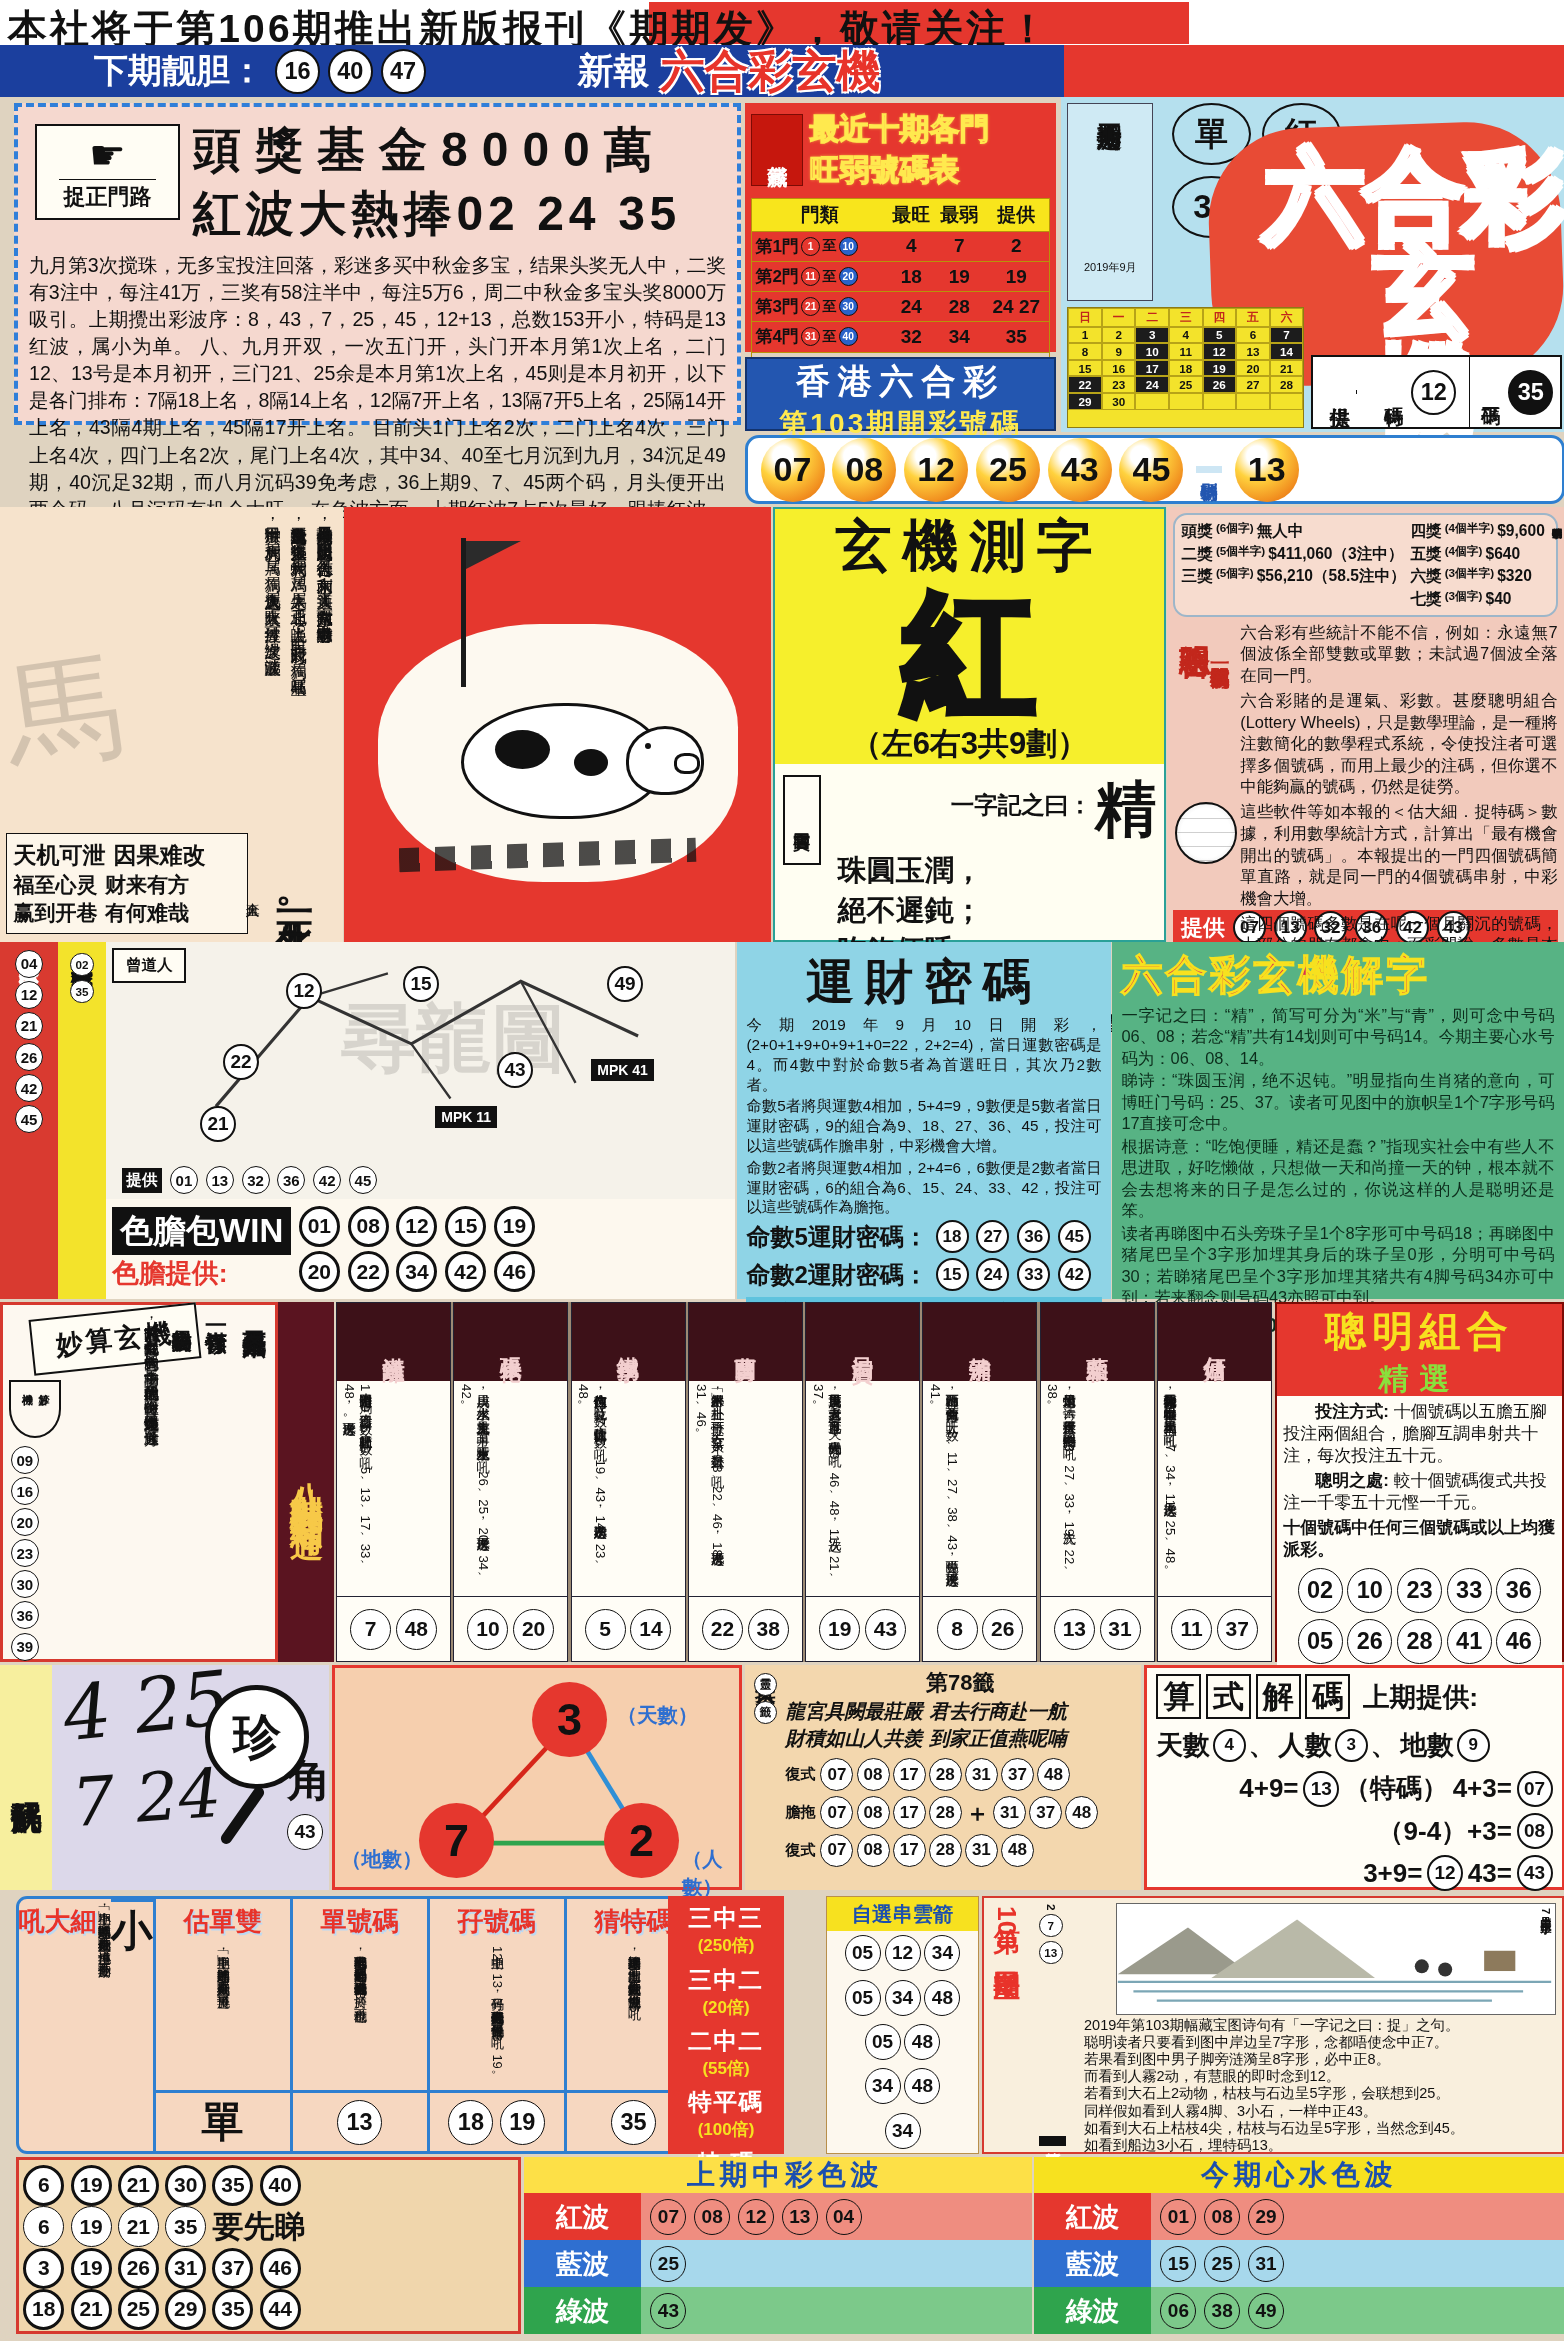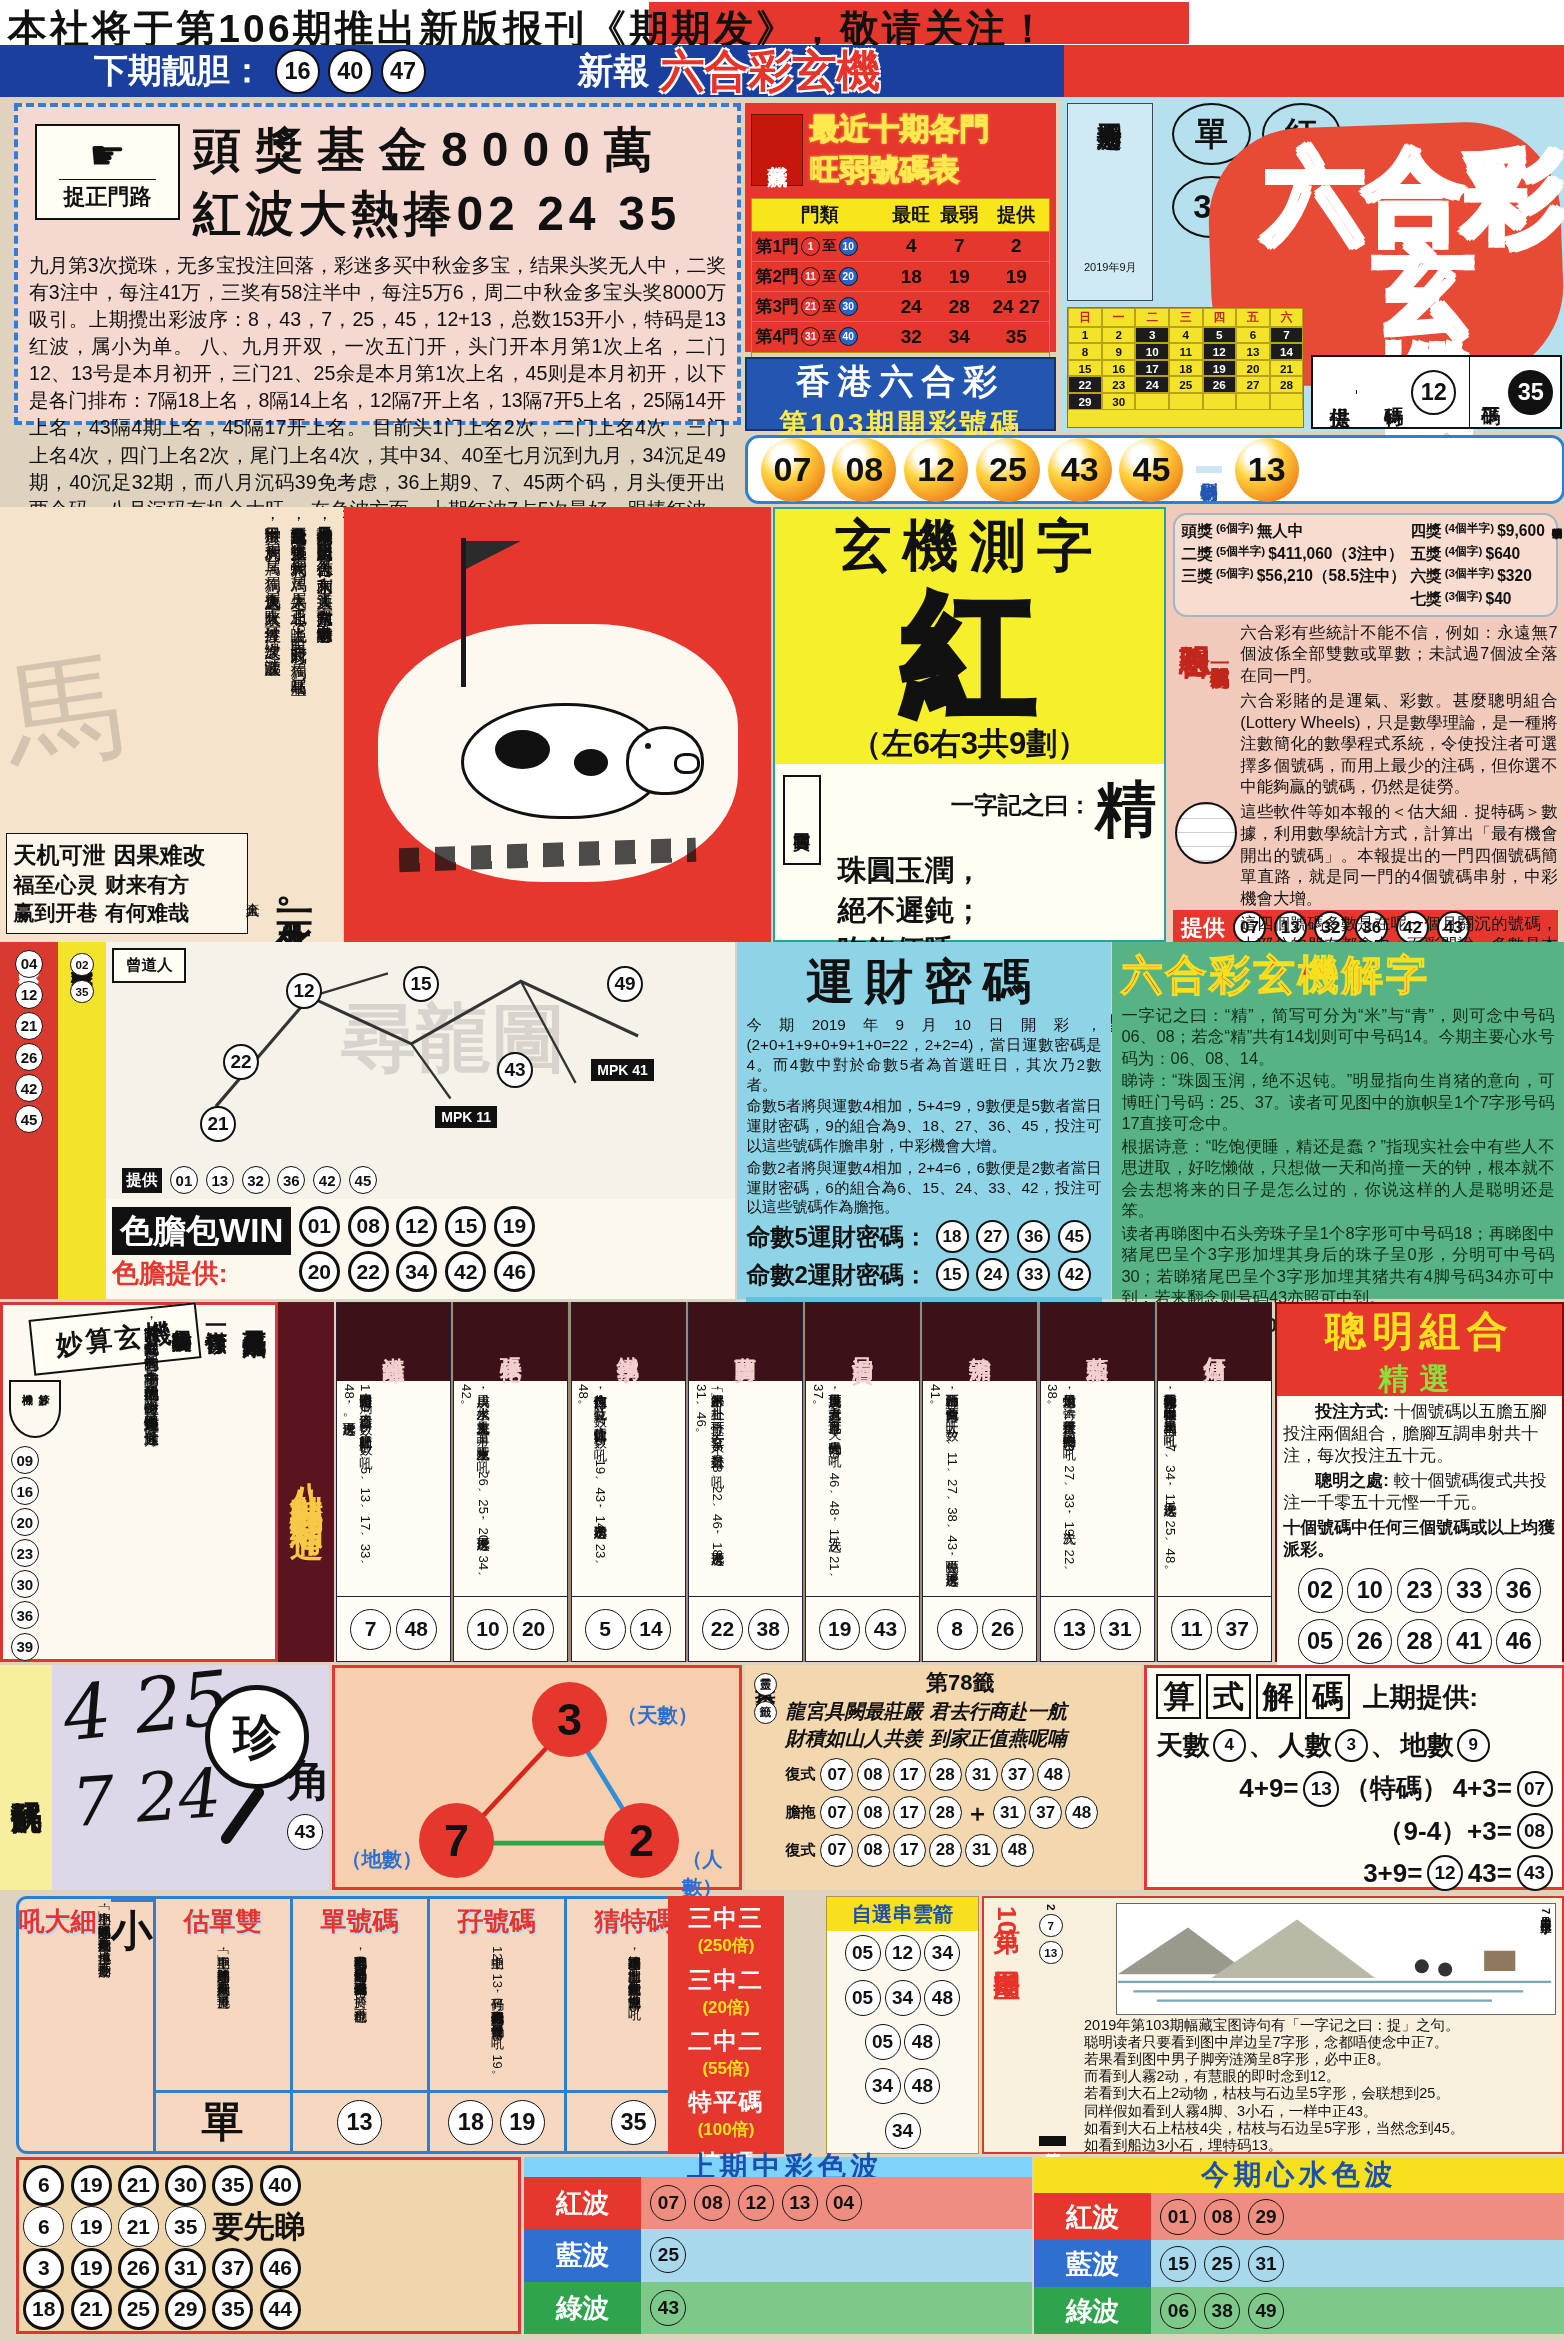--- a/index.html
+++ b/index.html
@@ -994,21 +994,21 @@
     <span class="c c50 fat">18</span>
         <span class="c c50 fat">21</span>
         <span class="c c50 fat">25</span>
         <span class="c c50 fat">29</span>
         <span class="c c50 fat">35</span>
         <span class="c c50 fat">44</span>
       </div>
   </section>
 
   <section class="abs" style="left:524px;top:2157px;width:508px;height:177px;display:flex;flex-direction:column;">
-    <div style="height:20px;background:#7dd3fc;display:flex;align-items:center;justify-content:center;font-size:28px;font-weight:900;color:#1b4fae;letter-spacing:4.7px;padding-left:14px;">上期中彩色波</div>
+    <div style="height:36px;background:#fde047;display:flex;align-items:center;justify-content:center;font-size:28px;font-weight:900;color:#1b4fae;letter-spacing:4.7px;padding-left:14px;">上期中彩色波</div>
     <div style="flex:1;display:flex;">
       <span class="wave-label" style="background:#e5372e;">紅波</span>
       <span class="wave-strip" style="background:#ef8d80;">
 
       <span class="c c44 thin" style="background:transparent;">07</span>
           <span class="c c44 thin" style="background:transparent;">08</span>
           <span class="c c44 thin" style="background:transparent;">12</span>
           <span class="c c44 thin" style="background:transparent;">13</span>
           <span class="c c44 thin" style="background:transparent;">04</span>
         </span>

